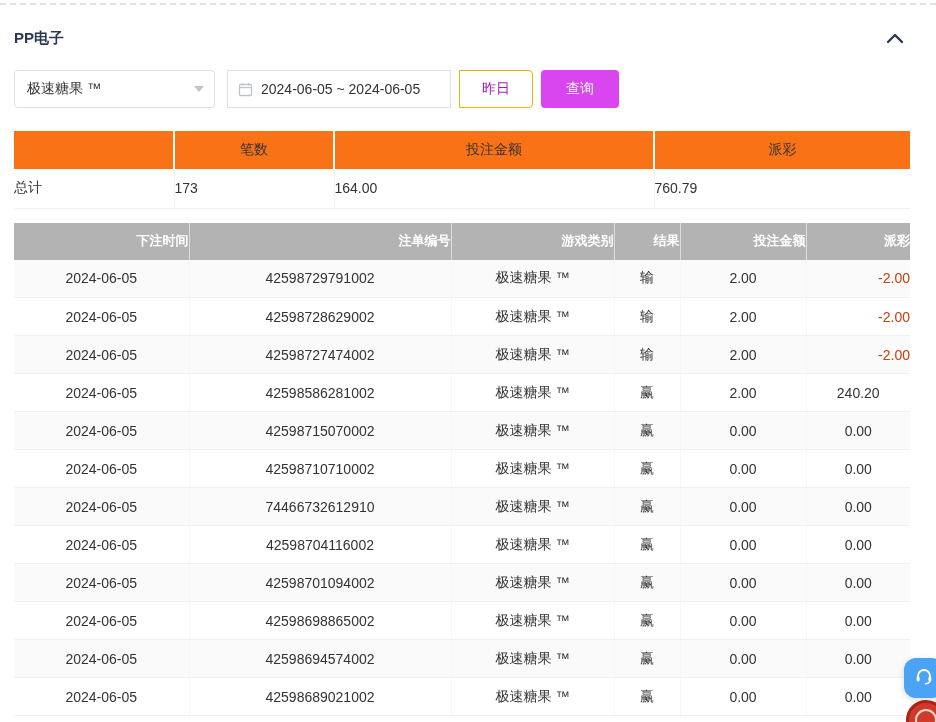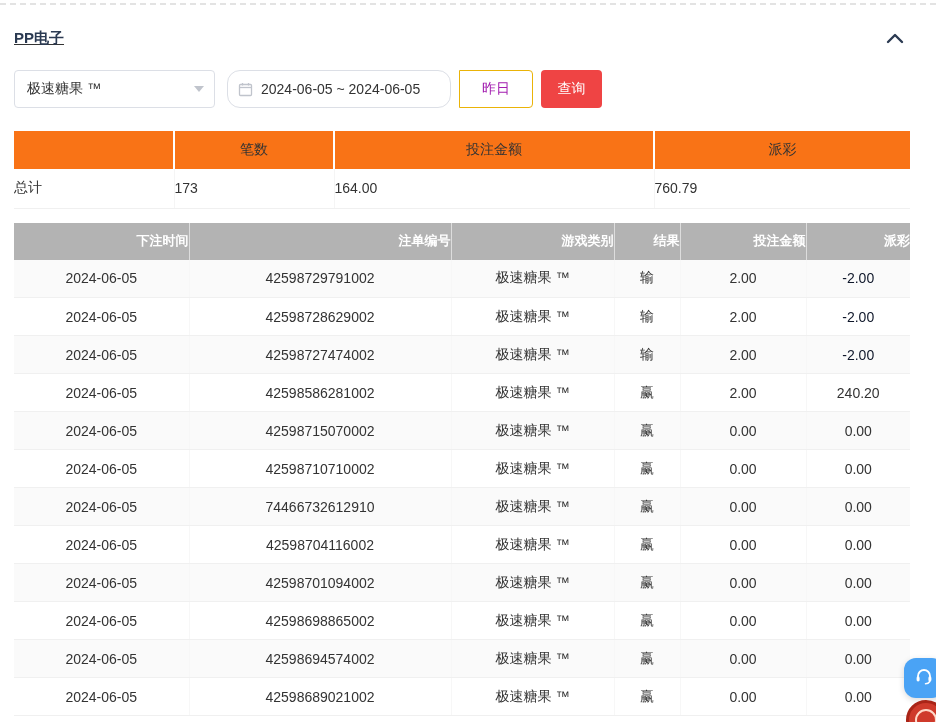--- a/index.html
+++ b/index.html
@@ -16,21 +16,20 @@
   }
   .top-dashed {
     margin-top:3px;
     border-top:2px dashed #e3e3e3;
   }
 
   
   .panel-header {
     display:flex; align-items:center; justify-content:space-between;
     margin:24px 32px 0 14px;
-    text-decoration:underline;
   }
   .panel-title {
     font-size:15px; font-weight:bold; color:#2b3a52;
   }
   .collapse-btn { cursor:pointer; display:flex; align-items:center; }
 
   
   .filter-row {
     display:flex; align-items:center;
     margin:22px 0 0 14px;
@@ -49,21 +48,21 @@
     position:absolute; right:10px; top:50%;
     transform:translateY(-50%);
     width:0; height:0;
     border-left:5px solid transparent;
     border-right:5px solid transparent;
     border-top:6px solid #c0c4cc;
   }
   .date-box {
     margin-left:12px;
     width:224px; height:38px;
-    border:1px solid #dcdfe6; border-radius:13px;
+    border:1px solid #dcdfe6; border-radius:0;
     display:flex; align-items:center;
     padding:0 10px;
     font-size:14px; color:#333;
     background:#fff; cursor:pointer;
   }
   .date-box .cal { margin-right:8px; display:flex; }
   .btn-group {
     margin-left:8px;
     display:flex; height:38px;
   }
@@ -78,22 +77,22 @@
   .qbtn + .qbtn { border-left:none; }
   .qbtn:first-child { border-radius:4px 0 0 4px; }
   .qbtn:last-child { border-radius:0 4px 4px 0; }
   .qbtn.active {
     color:#5da9f7;
     border:1px solid #9cc9fa;
     background:#fff;
   }
   .search-btn {
     margin-left:8px;
-    width:61px; height:38px;
-    background:#ef4444; color:#fff;
+    width:78px; height:38px;
+    background:#d946ef; color:#fff;
     border:none; border-radius:4px;
     font-size:14px;
     cursor:pointer;
     font-family:inherit;
   }
 
   
   .summary {
     width:896px; margin:23px 0 0 14px;
     border-collapse:collapse; table-layout:fixed;
@@ -130,21 +129,21 @@
   }
   .bet-table thead th:last-child { border-right:none; }
   .bet-table tbody td {
     height:38px; text-align:center;
     border-bottom:1px solid #f0f0f0;
     border-right:1px solid #f7f7f7;
     color:#333; background:#fff;
   }
   .bet-table tbody td:last-child { border-right:none; }
   .bet-table tbody tr.alt td { background:#fafafa; }
-  .bet-table td.neg { color:#0f172a; }
+  .bet-table td.neg { color:#c2410c;text-align:right; }
 
   
   .float-chat {
     position:absolute; right:-8px; top:658px;
     width:40px; height:40px;
     background:#4aa3f5; border-radius:12px;
     display:flex; align-items:center; justify-content:center;
     cursor:pointer;
     box-shadow:0 2px 6px rgba(0,0,0,.15);
   }

